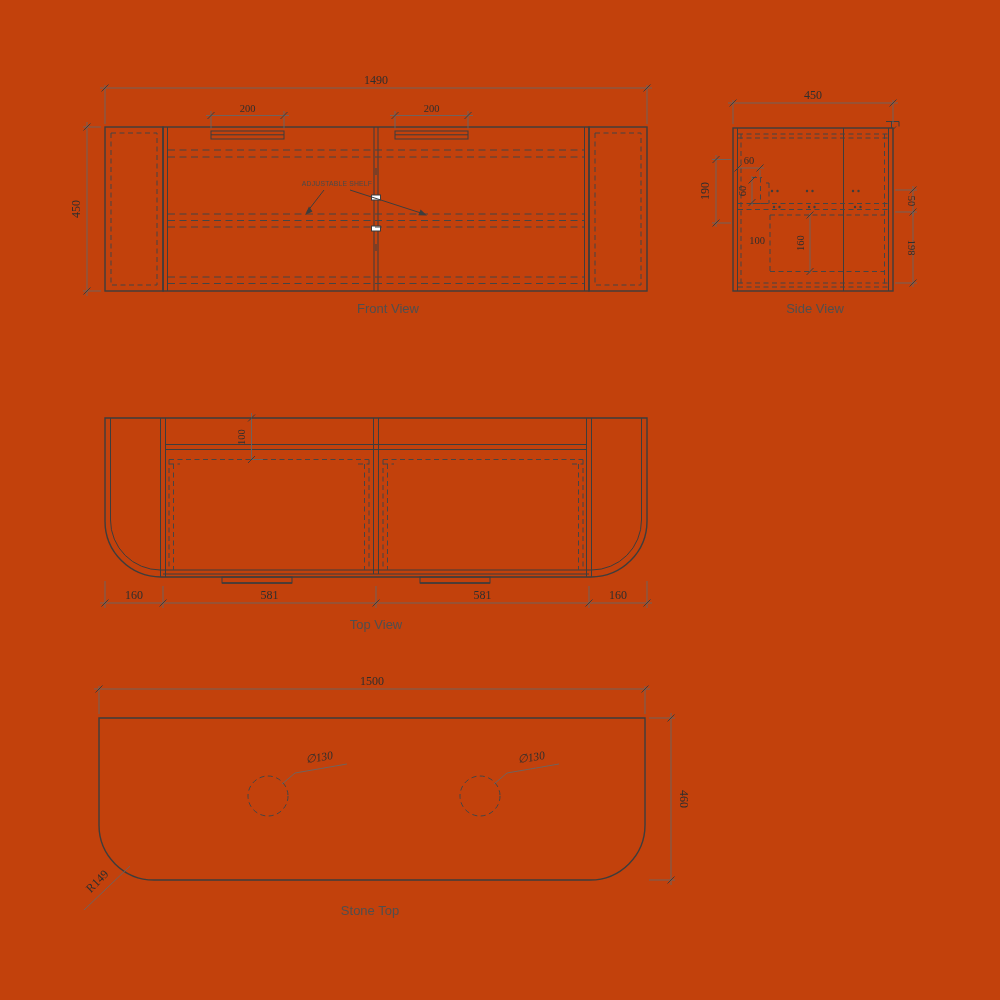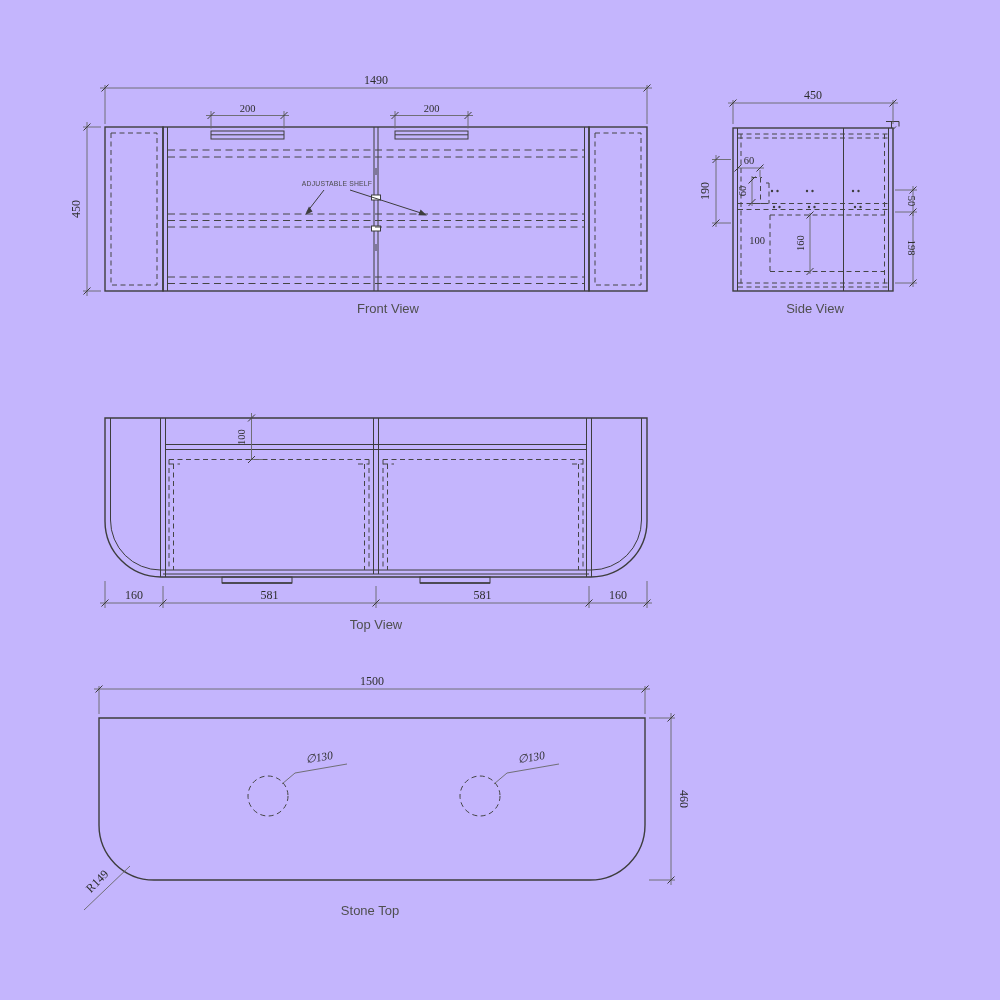--- a/index.html
+++ b/index.html
@@ -1,16 +1,16 @@
 <!DOCTYPE html>
 <html><head>
 <meta charset="utf-8">
 <style>
   html,body{margin:0;padding:0;background:#ffffff;width:1000px;height:1000px;}
-  .sheet{position:relative;width:1000px;height:1000px;background:#c4b5fd;}
+  .sheet{position:relative;width:1000px;height:1000px;background:#c2410c;}
   svg{display:block;}
   
   .ln{stroke:#3d3d3d;stroke-width:1;fill:none;}
   .thk{stroke:#3d3d3d;stroke-width:1.4;fill:none;}
   .dsh{stroke:#454545;stroke-width:1;fill:none;stroke-dasharray:7 4.5;}
   .dsh2{stroke:#454545;stroke-width:1;fill:none;stroke-dasharray:5 3.5;}
   .dim{stroke:#666;stroke-width:0.9;fill:none;}
   .tick{stroke:#3d3d3d;stroke-width:1;}
   .dot{fill:#3d3d3d;}
   .mark{fill:#ffffff;stroke:#3d3d3d;stroke-width:1;}

